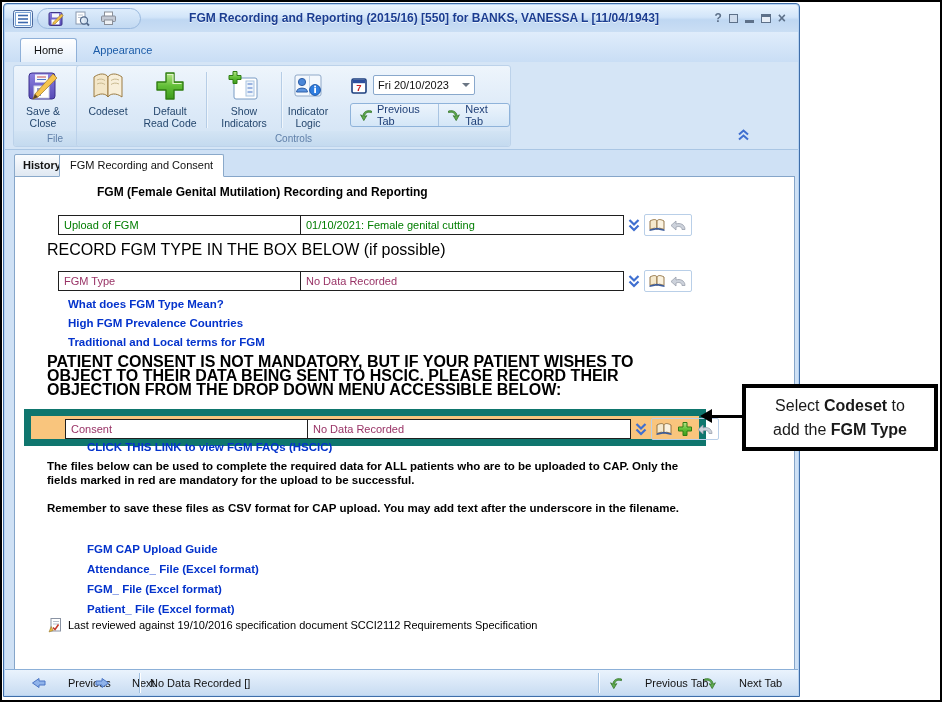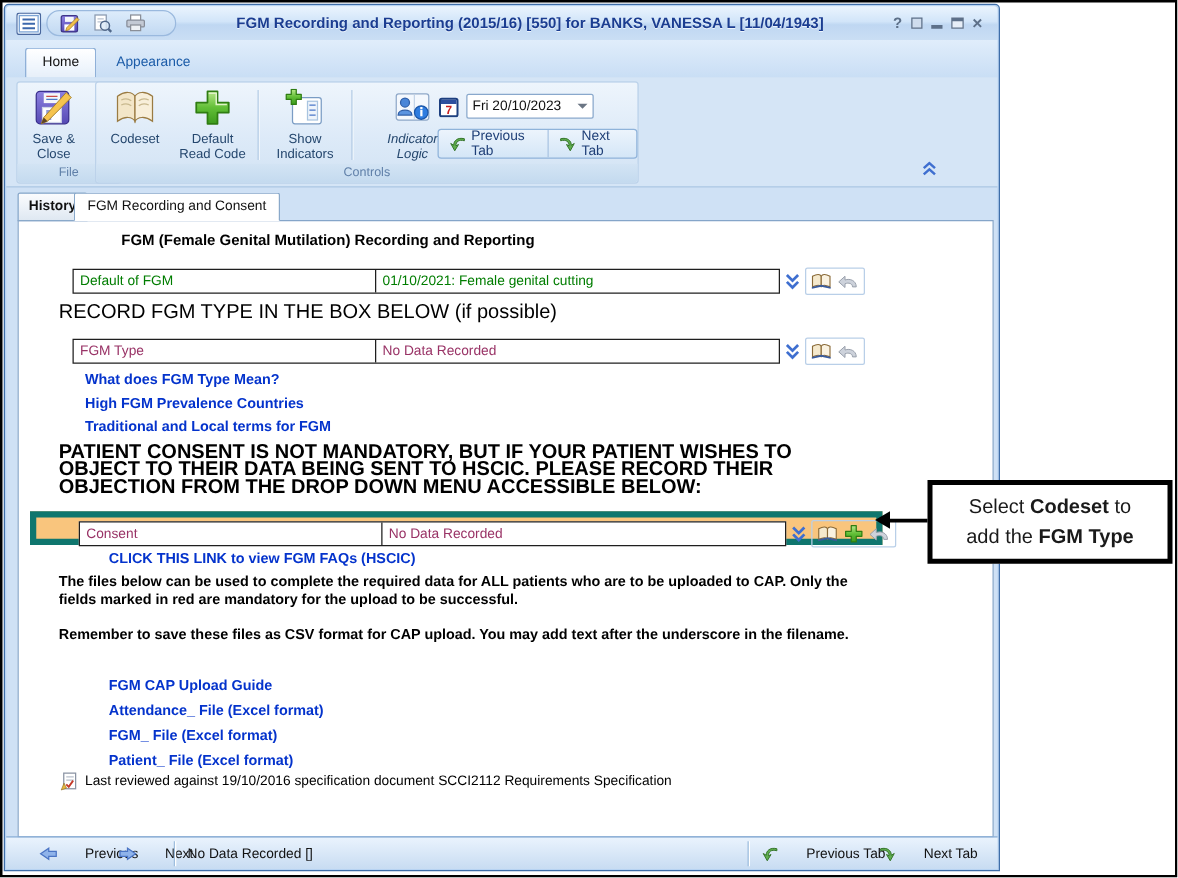--- a/index.html
+++ b/index.html
@@ -102,22 +102,22 @@
                 padding:1px 3px; height:22px; }
   .mini-btn { display:flex; align-items:center; cursor:pointer; }
 
   .info-link { position:absolute; font-size:11.5px; font-weight:bold; color:#0433cc; cursor:pointer; }
   .lk1-0 { left:53px; top:121px; }
   .lk1-1 { left:53px; top:140px; }
   .lk1-2 { left:53px; top:159px; }
 
   .consent-para { position:absolute; left:32px; top:178px; width:622px; font-size:16px; font-weight:bold;
                   color:#000; line-height:14px; }
-  .consent-band { position:absolute; left:9px; top:232px; width:682px; height:27px; background:#f9c57d;
-                  border:5px solid #0f766e; }
+  .consent-band { position:absolute; left:9px; top:232px; width:682px; height:37px; background:#f9c57d;
+                  border:7px solid #0f766e; }
   .consent-band .field-row { left:34px; top:2px; }
   .faq-link { left:72px; top:264px; }
 
   .upload-para { position:absolute; left:32px; font-size:11.5px; font-weight:bold; color:#000;
                  line-height:14px; width:652px; }
   .up1 { top:282px; }
   .up2 { top:324px; }
   .lk2-0 { left:72px; top:366px; }
   .lk2-1 { left:72px; top:386px; }
   .lk2-2 { left:72px; top:406px; }
@@ -277,21 +277,21 @@
               <line x1="19.5" y1="13" x2="24.5" y2="13" stroke="#4a77c8"></line>
               <line x1="19.5" y1="17" x2="24.5" y2="17" stroke="#4a77c8"></line>
               <line x1="19.5" y1="21" x2="24.5" y2="21" stroke="#4a77c8"></line>
               <path d="M5 0.5 h4 v4 h4 v4 h-4 v4 h-4 v-4 H1 v-4 h4 z" fill="url(#gGreen)" stroke="#2f7d12" stroke-linejoin="round"></path>
             </svg>
         </span>
         <span class="rlabel">Show</span>
         <span class="rlabel">Indicators</span>
       </div>
       <div class="rsep" style="left:204px;"></div>
-      <div class="rbtn" style="left:224px; width:58px;font-style:italic;">
+      <div class="rbtn" style="left:202px; width:58px;">
         <span class="ric">
           <svg width="32" height="30">
               <rect x="3" y="4" width="26" height="21" rx="2" fill="#f4f8fd" stroke="#8fa8c8"></rect>
               <line x1="17.5" y1="5" x2="17.5" y2="24" stroke="#c3d4e8"></line>
               <circle cx="10" cy="11" r="3.6" fill="#4a86d8" stroke="#2f5fa8"></circle>
               <path d="M4.5 21 C4.5 15.8 15.5 15.8 15.5 21 Z" fill="#5b94e0" stroke="#2f5fa8"></path>
               <circle cx="23" cy="19" r="5.4" fill="#2f7de0" stroke="#1b56a8"></circle>
               <rect x="22.2" y="17" width="1.8" height="5" fill="#fff"></rect>
               <rect x="22.2" y="14.6" width="1.8" height="1.8" fill="#fff"></rect>
             </svg>
@@ -346,21 +346,21 @@
   </div>
 
   <div class="ptab-history">History</div>
   <div class="ptab-fgm">FGM Recording and Consent</div>
 
   <div class="content">
     <div class="page-heading">FGM (Female Genital Mutilation) Recording and Reporting</div>
 
     <div class="field-row fr-history">
       <span class="fr-box">
-        <span class="fr-label c-green">Default of FGM</span>
+        <span class="fr-label c-green">Upload of FGM</span>
         <span class="fr-value c-green">01/10/2021: Female genital cutting</span>
       </span>
       <span class="mini-btn">
         <svg width="12" height="14">
             <polyline points="1.5,2 6,6.5 10.5,2" fill="none" stroke="#3f6fd0" stroke-width="2.2"></polyline>
             <polyline points="1.5,7.5 6,12 10.5,7.5" fill="none" stroke="#3f6fd0" stroke-width="2.2"></polyline>
           </svg>
       </span>
       <span class="icon-group">
         <span class="mini-btn">

